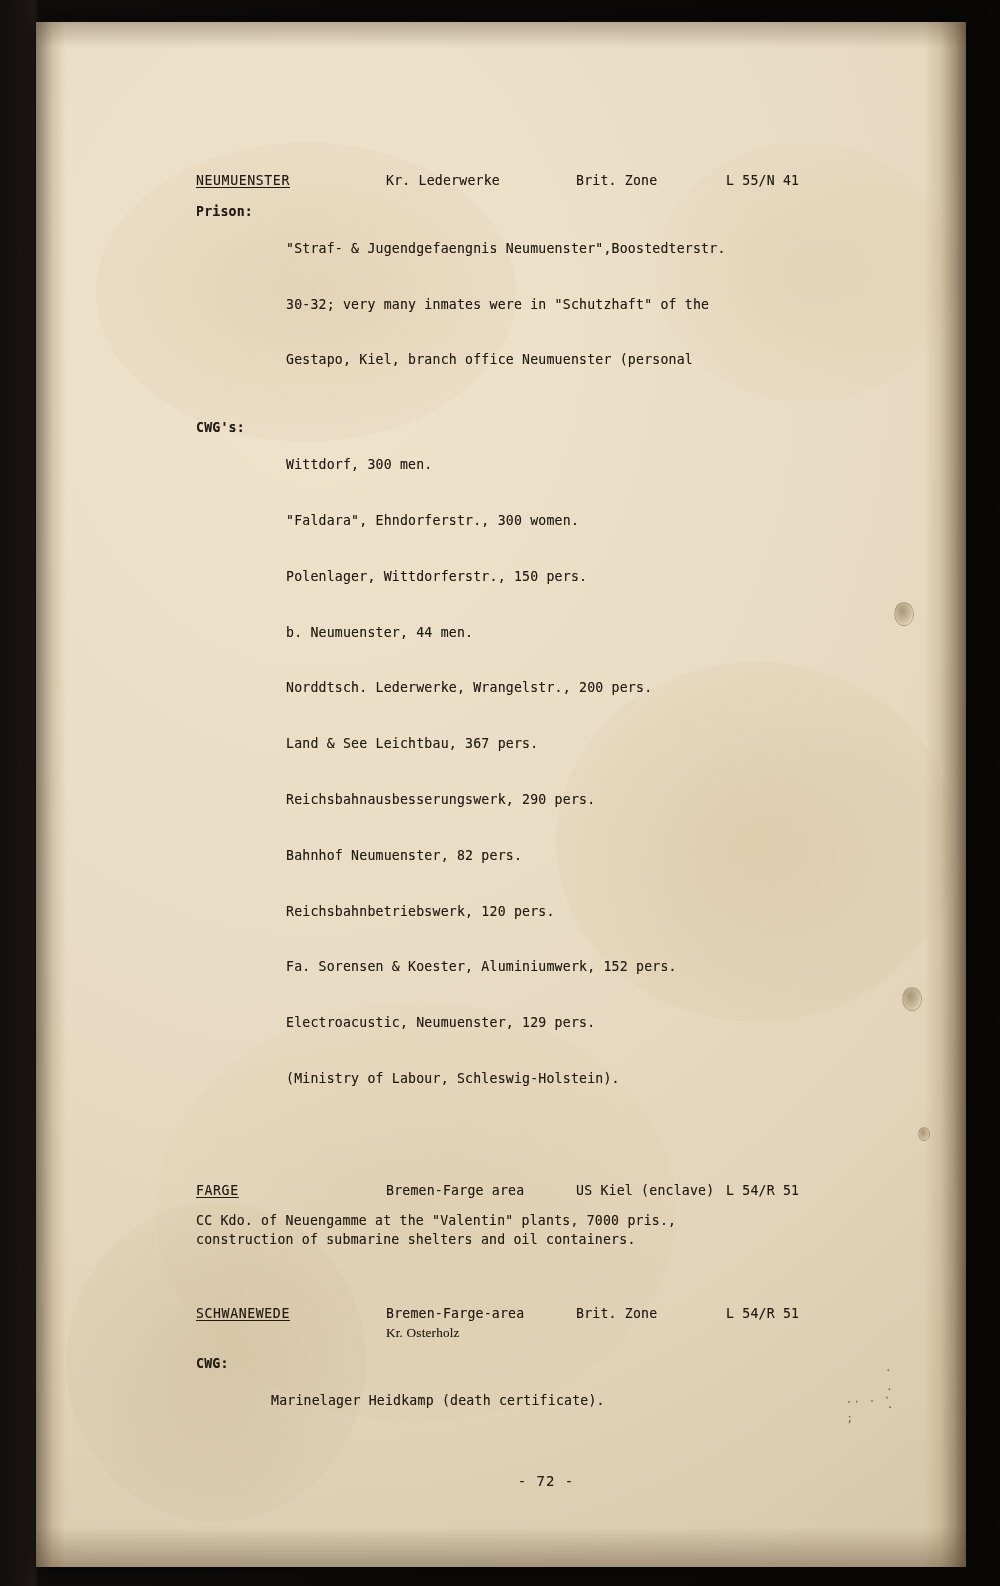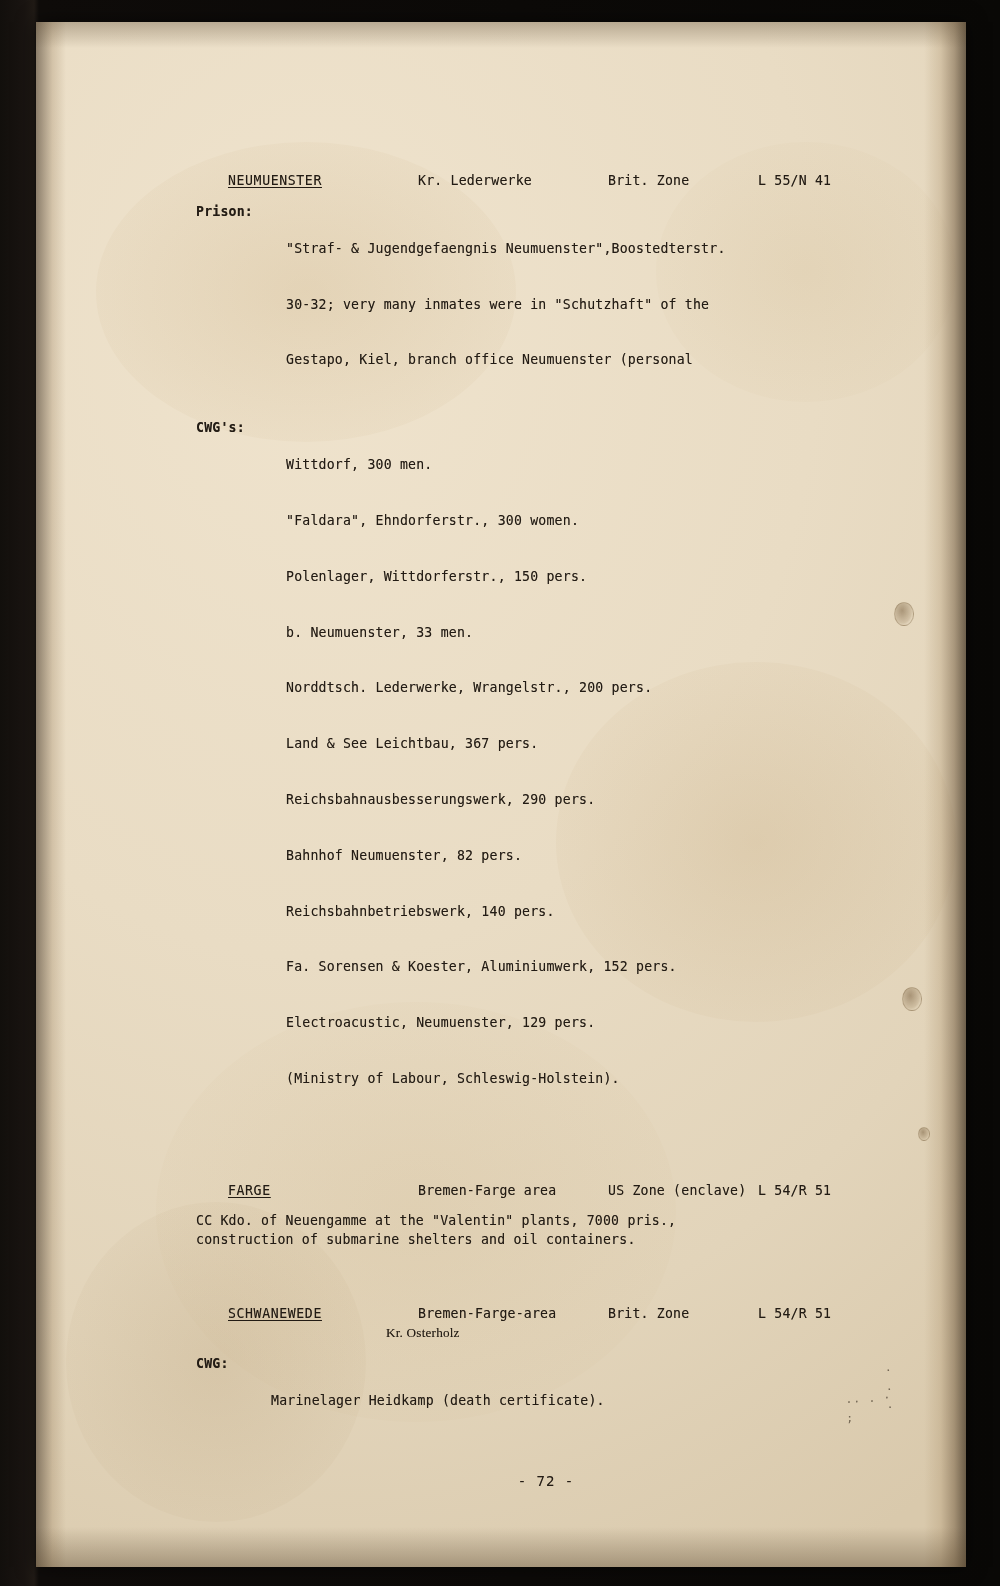--- a/index.html
+++ b/index.html
@@ -103,21 +103,20 @@
     text-shadow: 0 0 0.6px rgba(40,30,20,0.45);
   }
 
   .entry { margin-bottom: 4px; }
 
   
   .hdr {
     display: flex;
     align-items: flex-end;
     white-space: pre;
-    margin-left: 32px;
   }
   .hdr .name {
     text-decoration: underline;
     text-underline-offset: 2px;
     letter-spacing: 0.6px;
   }
   .hdr .col2 { }
   .hdr .col3 { }
   .hdr .col4 { }
 
@@ -202,40 +201,40 @@
         </div>
 
         <div class="gap-sm"></div>
 
         <div class="labelled">
           <span class="lbl" style="width:90px">CWG's:</span>
           <span class="body">
             <div class="ln">Wittdorf, 300 men.</div>
             <div class="ln">"Faldara", Ehndorferstr., 300 women.</div>
             <div class="ln">Polenlager, Wittdorferstr., 150 pers.</div>
-            <div class="ln">b. Neumuenster, 33 men.</div>
+            <div class="ln">b. Neumuenster, 44 men.</div>
             <div class="ln">Norddtsch. Lederwerke, Wrangelstr., 200 pers.</div>
             <div class="ln">Land &amp; See Leichtbau, 367 pers.</div>
             <div class="ln">Reichsbahnausbesserungswerk, 290 pers.</div>
             <div class="ln">Bahnhof Neumuenster, 82 pers.</div>
-            <div class="ln">Reichsbahnbetriebswerk, 140 pers.</div>
+            <div class="ln">Reichsbahnbetriebswerk, 120 pers.</div>
             <div class="ln">Fa. Sorensen &amp; Koester, Aluminiumwerk, 152 pers.</div>
             <div class="ln">Electroacustic, Neumuenster, 129 pers.</div>
             <div class="ln">(Ministry of Labour, Schleswig-Holstein).</div>
           </span>
         </div>
       </div>
 
       <div class="gap-xl"></div>
 
       <div class="entry">
         <div class="hdr">
           <span class="name" style="width:190px">FARGE</span>
           <span class="col2" style="width:190px">Bremen-Farge area</span>
-          <span class="col3" style="width:150px">US Zone (enclave)</span>
+          <span class="col3" style="width:150px">US Kiel (enclave)</span>
           <span class="col4">L 54/R 51</span>
         </div>
         <div class="gap-sm"></div>
         <div class="para">CC Kdo. of Neuengamme at the "Valentin" plants, 7000 pris.,
 construction of submarine shelters and oil containers.</div>
       </div>
 
       <div class="gap-xl"></div>
 
       <div class="entry">

